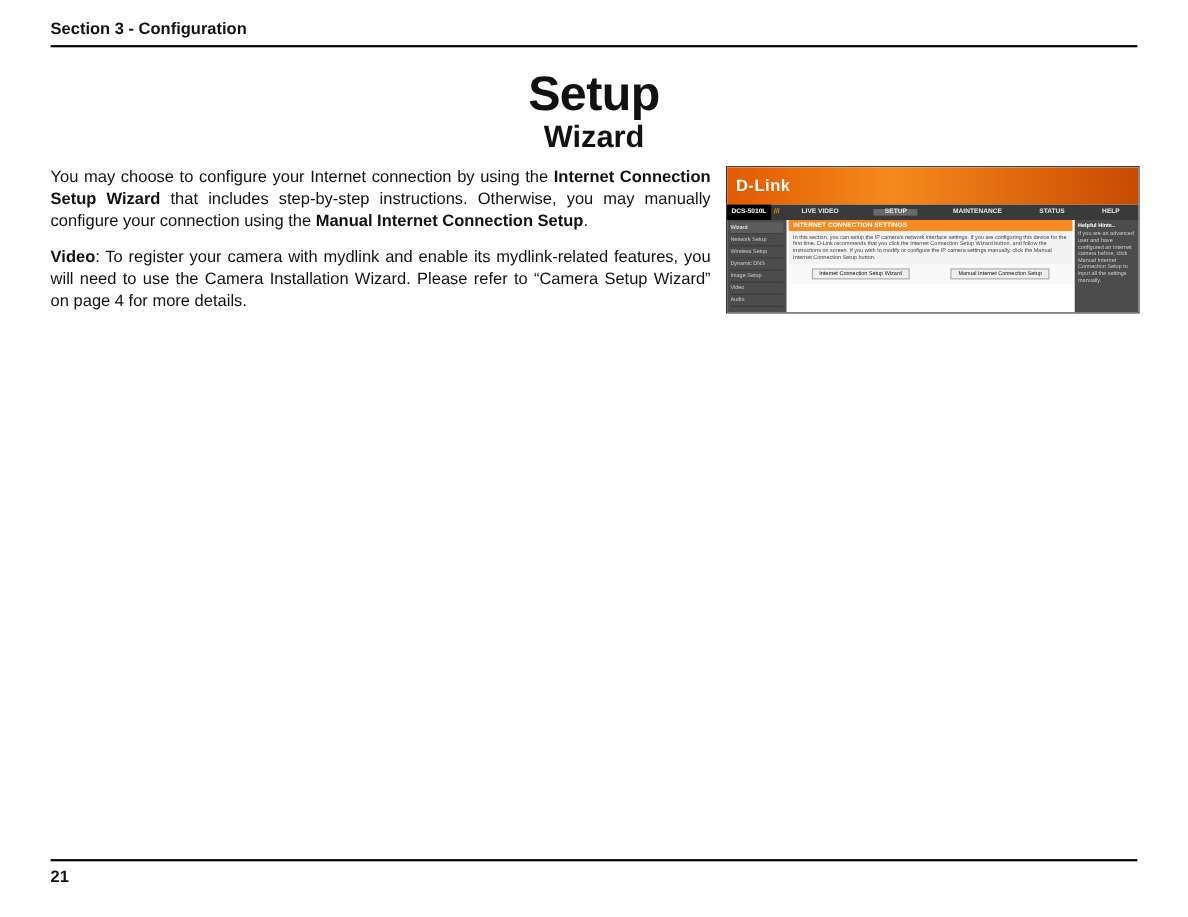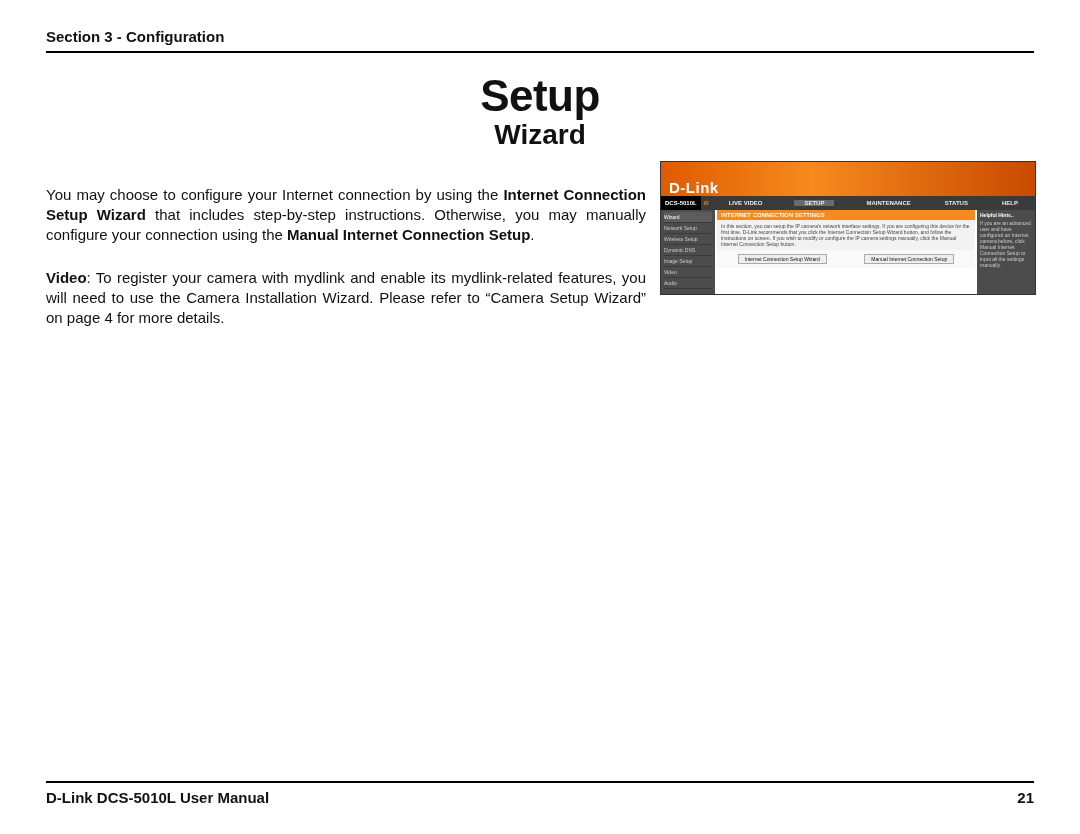--- a/index.html
+++ b/index.html
@@ -1,27 +1,27 @@
 <!DOCTYPE html>
 <html><head>
 <meta charset="utf-8">
 <style>
   * { box-sizing: border-box; margin: 0; padding: 0; }
   html, body { width: 1080px; height: 834px; background: #fff; font-family: "Segoe UI", "Helvetica Neue", Arial, sans-serif; color: #111; }
-  .page { position: relative; width: 1080px; height: 834px; padding: 28px 46px 0 46px; }
+  .page { position: relative; width: 1080px; height: 834px; padding: 18px 46px 0 46px; }
   .header { font-weight: 700; font-size: 15px; padding-bottom: 6px; border-bottom: 2px solid #000; }
   .title-main { text-align: center; font-weight: 700; font-size: 44px; margin-top: 18px; letter-spacing: -0.5px; }
   .title-sub { text-align: center; font-weight: 700; font-size: 28px; margin-top: -2px; }
   .columns { display: flex; margin-top: 10px; gap: 14px; }
   .col-text { flex: 0 0 600px; font-size: 15px; line-height: 1.32; text-align: justify; }
-  .col-text p { margin-bottom: 14px; margin-top: 24px; }
+  .col-text p { margin-bottom: 14px; }
   .col-text b { font-weight: 700; }
   .col-img { flex: 1; }
   .shot { border: 1px solid #333; width: 376px; height: 134px; position: relative; overflow: hidden; background: #fff; }
-  .shot-banner { height: 34px; background: linear-gradient(90deg, #E05A00 0%, #F68A1E 40%, #C84A00 100%); display: flex; align-items: flex-end; padding-left: 8px; }
+  .shot-banner { height: 34px; background: linear-gradient(90deg, #E05A00 0%, #F68A1E 40%, #C84A00 100%); display: flex; align-items: center; padding-left: 8px; }
   .shot-banner span { color: #fff; font-weight: 700; font-size: 15px; letter-spacing: 0.5px; }
   .shot-nav { display: flex; height: 14px; background: #3a3a3a; font-size: 6px; color: #fff; align-items: center; }
   .shot-nav .nav-model { background: #000; padding: 0 4px; height: 100%; display: flex; align-items: center; font-weight: 700; }
   .shot-nav .slashes { color: #F68A1E; font-weight: 700; padding: 0 3px; }
   .shot-nav .tabs { display: flex; flex: 1; justify-content: space-around; }
   .shot-nav .tab { padding: 0 2px; color: #e9e9e9; font-weight: 700; }
   .shot-nav .tab.active { background: #6a6a6a; padding: 0 10px; }
   .shot-body { display: flex; height: calc(100% - 48px); }
   .shot-side { width: 54px; background: #4c4c4c; font-size: 5px; color: #ccc; padding: 2px 3px; }
   .shot-side div { padding: 2px 0; border-bottom: 1px solid #3a3a3a; }
@@ -91,16 +91,15 @@
           <div class="shot-hints">
             <div class="ht">Helpful Hints..</div>
             <div>If you are an advanced user and have configured an Internet camera before, click Manual Internet Connection Setup to input all the settings manually.</div>
           </div>
         </div>
       </div>
     </div>
   </div>
 
   <div class="footer">
-    <span>D-Link DCS-5010L User Manual</span>
     <span>21</span>
   </div>
 </div>
 
 </body></html>

